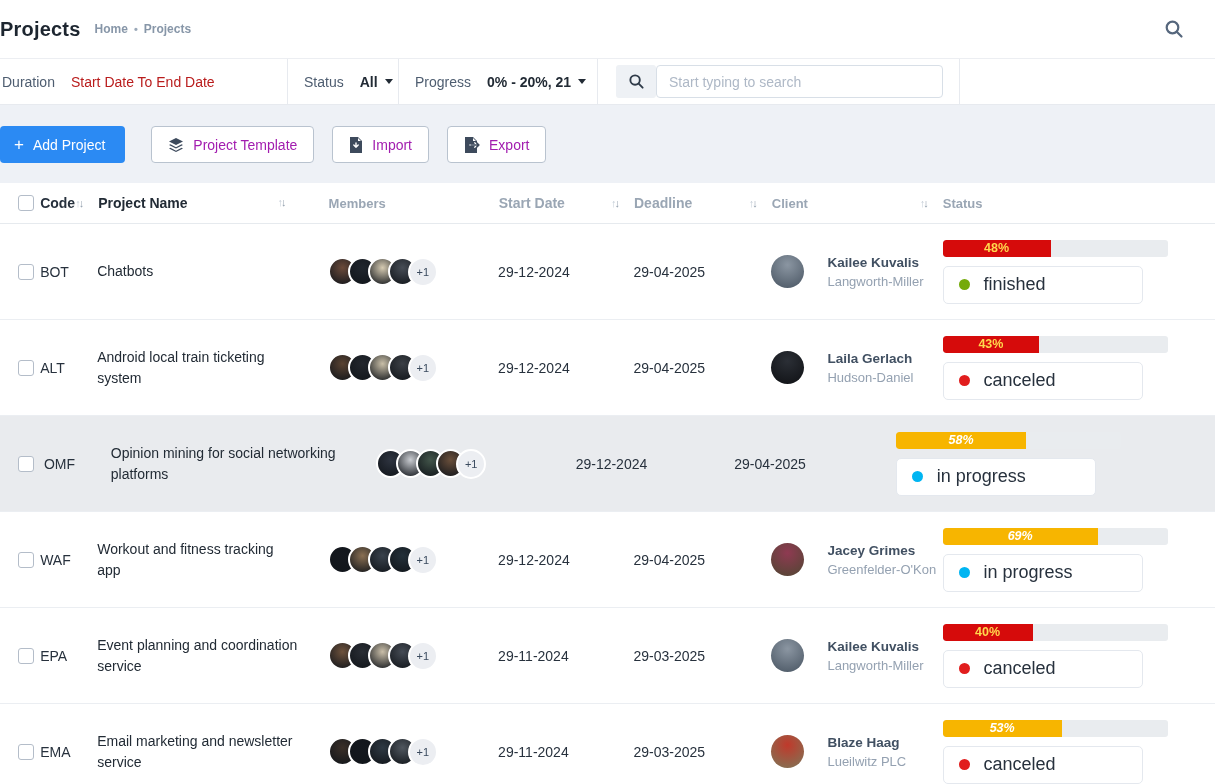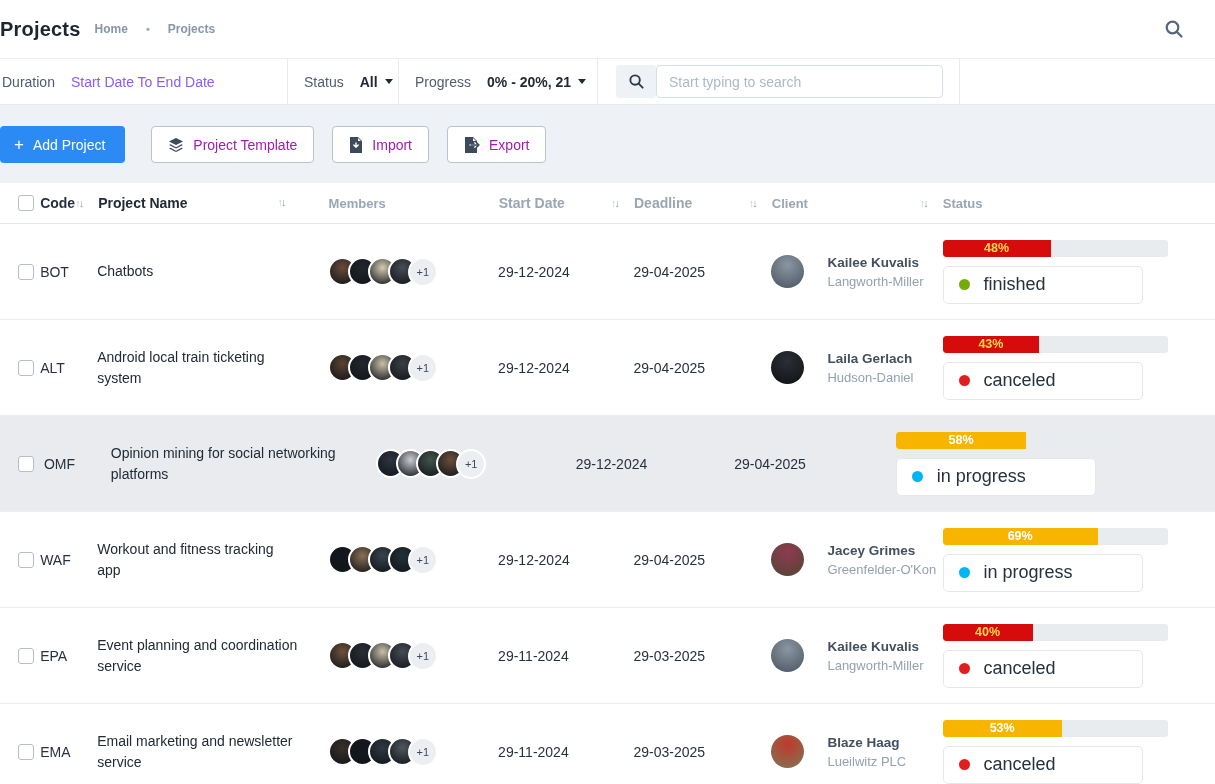--- a/index.html
+++ b/index.html
@@ -2,35 +2,35 @@
 <html style="--accent: #2b8af3; --red: #d60b0b; --amber: #f7b500; --green: #74aa0a; --dotred: #e11d1d; --cyan: #00b5f2; --label-yellow: #ffd84d;"><head>
 <meta charset="utf-8">
 <style>
   * { margin:0; padding:0; box-sizing:border-box; }
   html,body { width:1215px; height:784px; overflow:hidden; background:#fff;
     font-family:"Liberation Sans","DejaVu Sans",sans-serif; color:#27313d; }
 
   
   .topbar { height:58px; display:flex; align-items:center; padding:0 22px 0 0; }
   .page-title { font-size:20px; font-weight:700; color:#1d2630; letter-spacing:.2px; }
-  .breadcrumb { margin-left:14px; font-size:12px; color:#8796a8; font-weight:700; display:flex; gap:18px; align-items:center; }
+  .breadcrumb { margin-left:14px; font-size:12px; color:#8796a8; font-weight:700; display:flex; gap:6px; align-items:center; }
   .breadcrumb .sep { font-size:11px; color:#9aa8b8; }
   .topbar .spacer { flex:1; }
   .top-search-icon { width:22px; height:22px; cursor:pointer; margin-right:8px; }
 
   
   .filterbar { height:47px; border-top:1px solid #eceef2; border-bottom:1px solid #e7eaef;
     display:flex; align-items:stretch; background:#fff; }
   .fseg { display:flex; align-items:center; border-right:1px solid #e7eaef; }
   .fseg.duration { width:288px; padding-left:2px; }
   .fseg.status   { width:111px; padding-left:16px; }
   .fseg.progress { width:199px; padding-left:16px; }
   .fseg.searchseg{ flex:1; padding-left:18px; }
   .flabel { font-size:14px; color:#4e5d70; margin-right:16px; }
-  .fplaceholder { font-size:14px; color:#8b5cf6; cursor:text; }
+  .fplaceholder { font-size:14px; color:#b91c1c; cursor:text; }
   .fvalue { font-size:14px; color:#222b35; font-weight:700; cursor:pointer; display:flex; align-items:center; }
   .fvalue .clip { max-width:84px; overflow:hidden; white-space:nowrap; display:inline-block; }
   .caret { width:0; height:0; border-left:4px solid transparent; border-right:4px solid transparent;
     border-top:5px solid #222b35; margin-left:7px; display:inline-block; }
   .search-iconbox { width:40px; height:33px; background:#eef1f5; border-radius:3px;
     display:flex; align-items:center; justify-content:center; cursor:pointer; }
   .search-input { width:287px; height:33px; border:1px solid #d8dfe7; border-radius:4px;
     margin-left:0px; padding:0 12px; font-size:14px; color:#27313d; outline:none;
     font-family:"Liberation Sans",sans-serif; }
   .search-input::placeholder { color:#aeb8c6; }
@@ -75,21 +75,21 @@
     font-size:11px; color:#3a4a5e; }
 
   .cavatar { width:33px; height:33px; border-radius:50%; flex-shrink:0; }
   .cinfo { margin-left:11px; }
   .cname { font-size:13.5px; color:#4150622; color:#415062; font-weight:700; cursor:pointer; }
   .ccompany { font-size:13px; color:#94a1b1; margin-top:4px; }
 
   .ptrack { width:225px; height:17px; background:#e9ecef; border-radius:3px; overflow:hidden; }
   .pfill { height:100%; border-radius:3px 0 0 3px; display:flex; align-items:center; justify-content:center; }
   .pfill.red { background:var(--red); }
-  .pfill.amber { background:var(--amber); }
+  .pfill.amber { background:var(--amber);font-style:italic; }
   .plabel { font-size:12.5px; font-weight:700; }
   .pfill.red .plabel { color:var(--label-yellow); }
   .pfill.amber .plabel { color:#ffffff; }
 
   .sbadge { margin-top:9px; width:200px; height:38px; background:#fff; border:1px solid #e4e8ee;
     border-radius:5px; display:flex; align-items:center; padding-left:15px; cursor:pointer; }
   .sdot { width:11px; height:11px; border-radius:50%; flex-shrink:0; }
   .sdot.green { background:var(--green); }
   .sdot.red { background:var(--dotred); }
   .sdot.blue { background:var(--cyan); }

